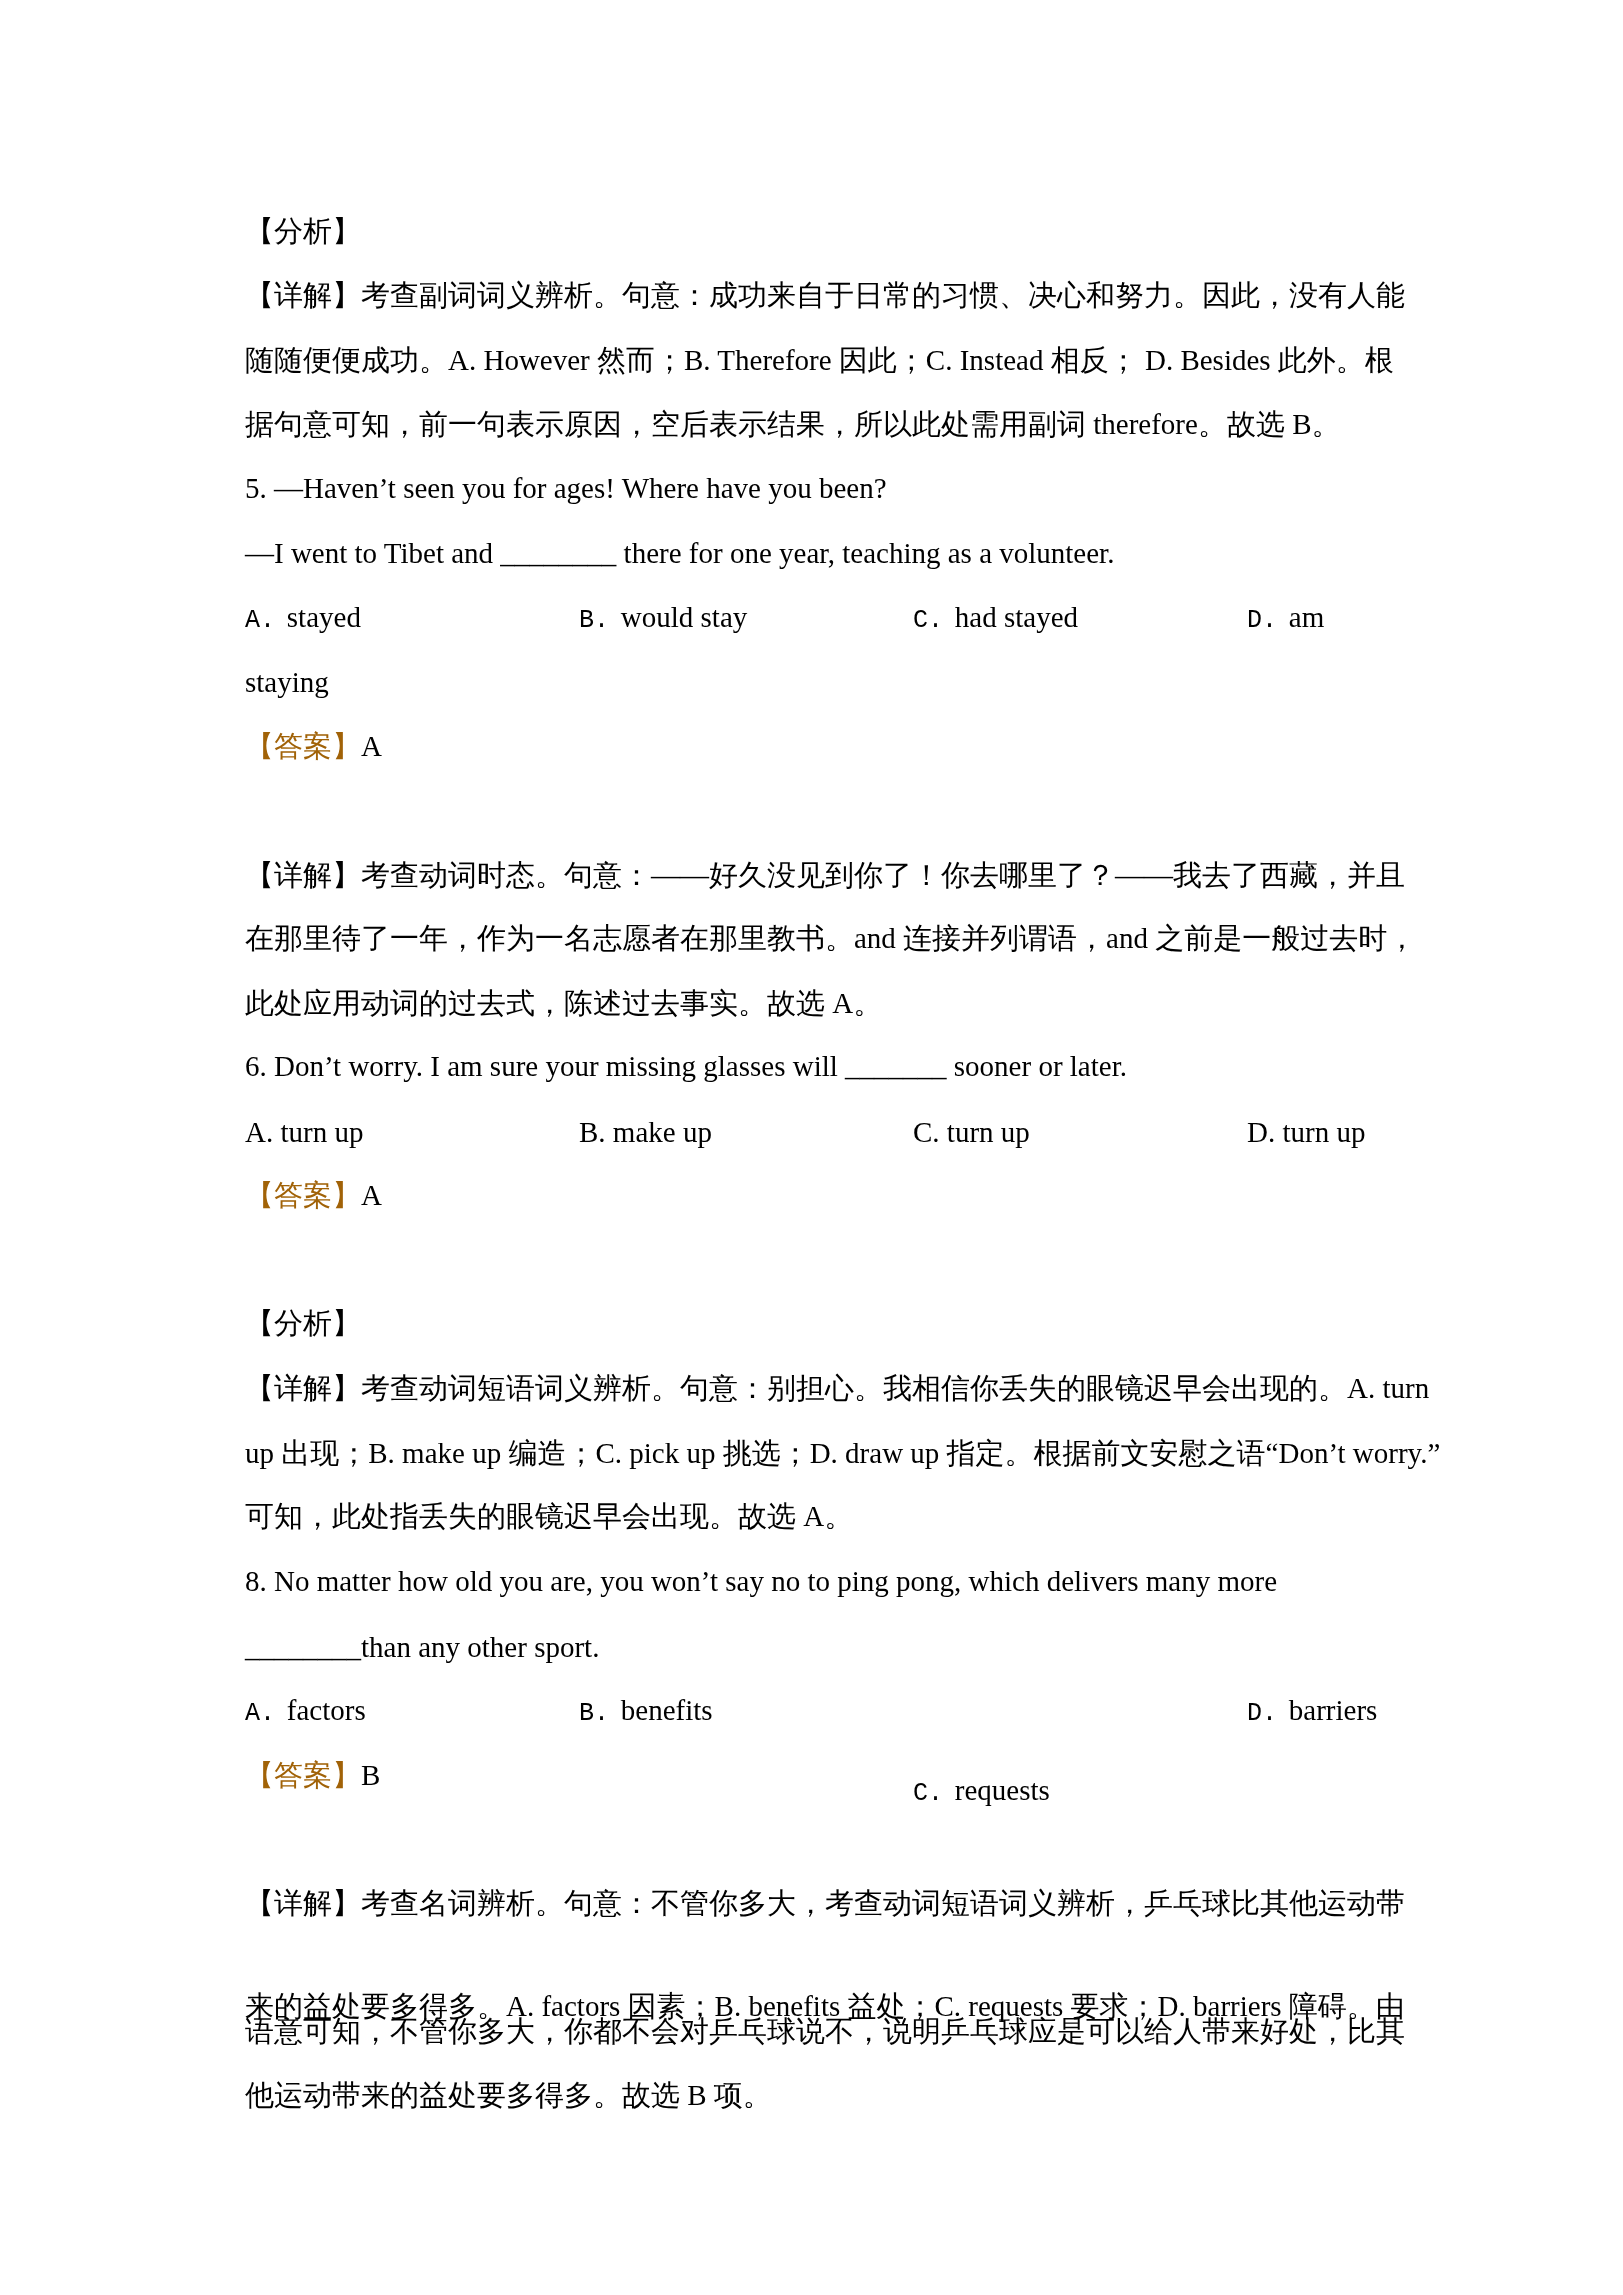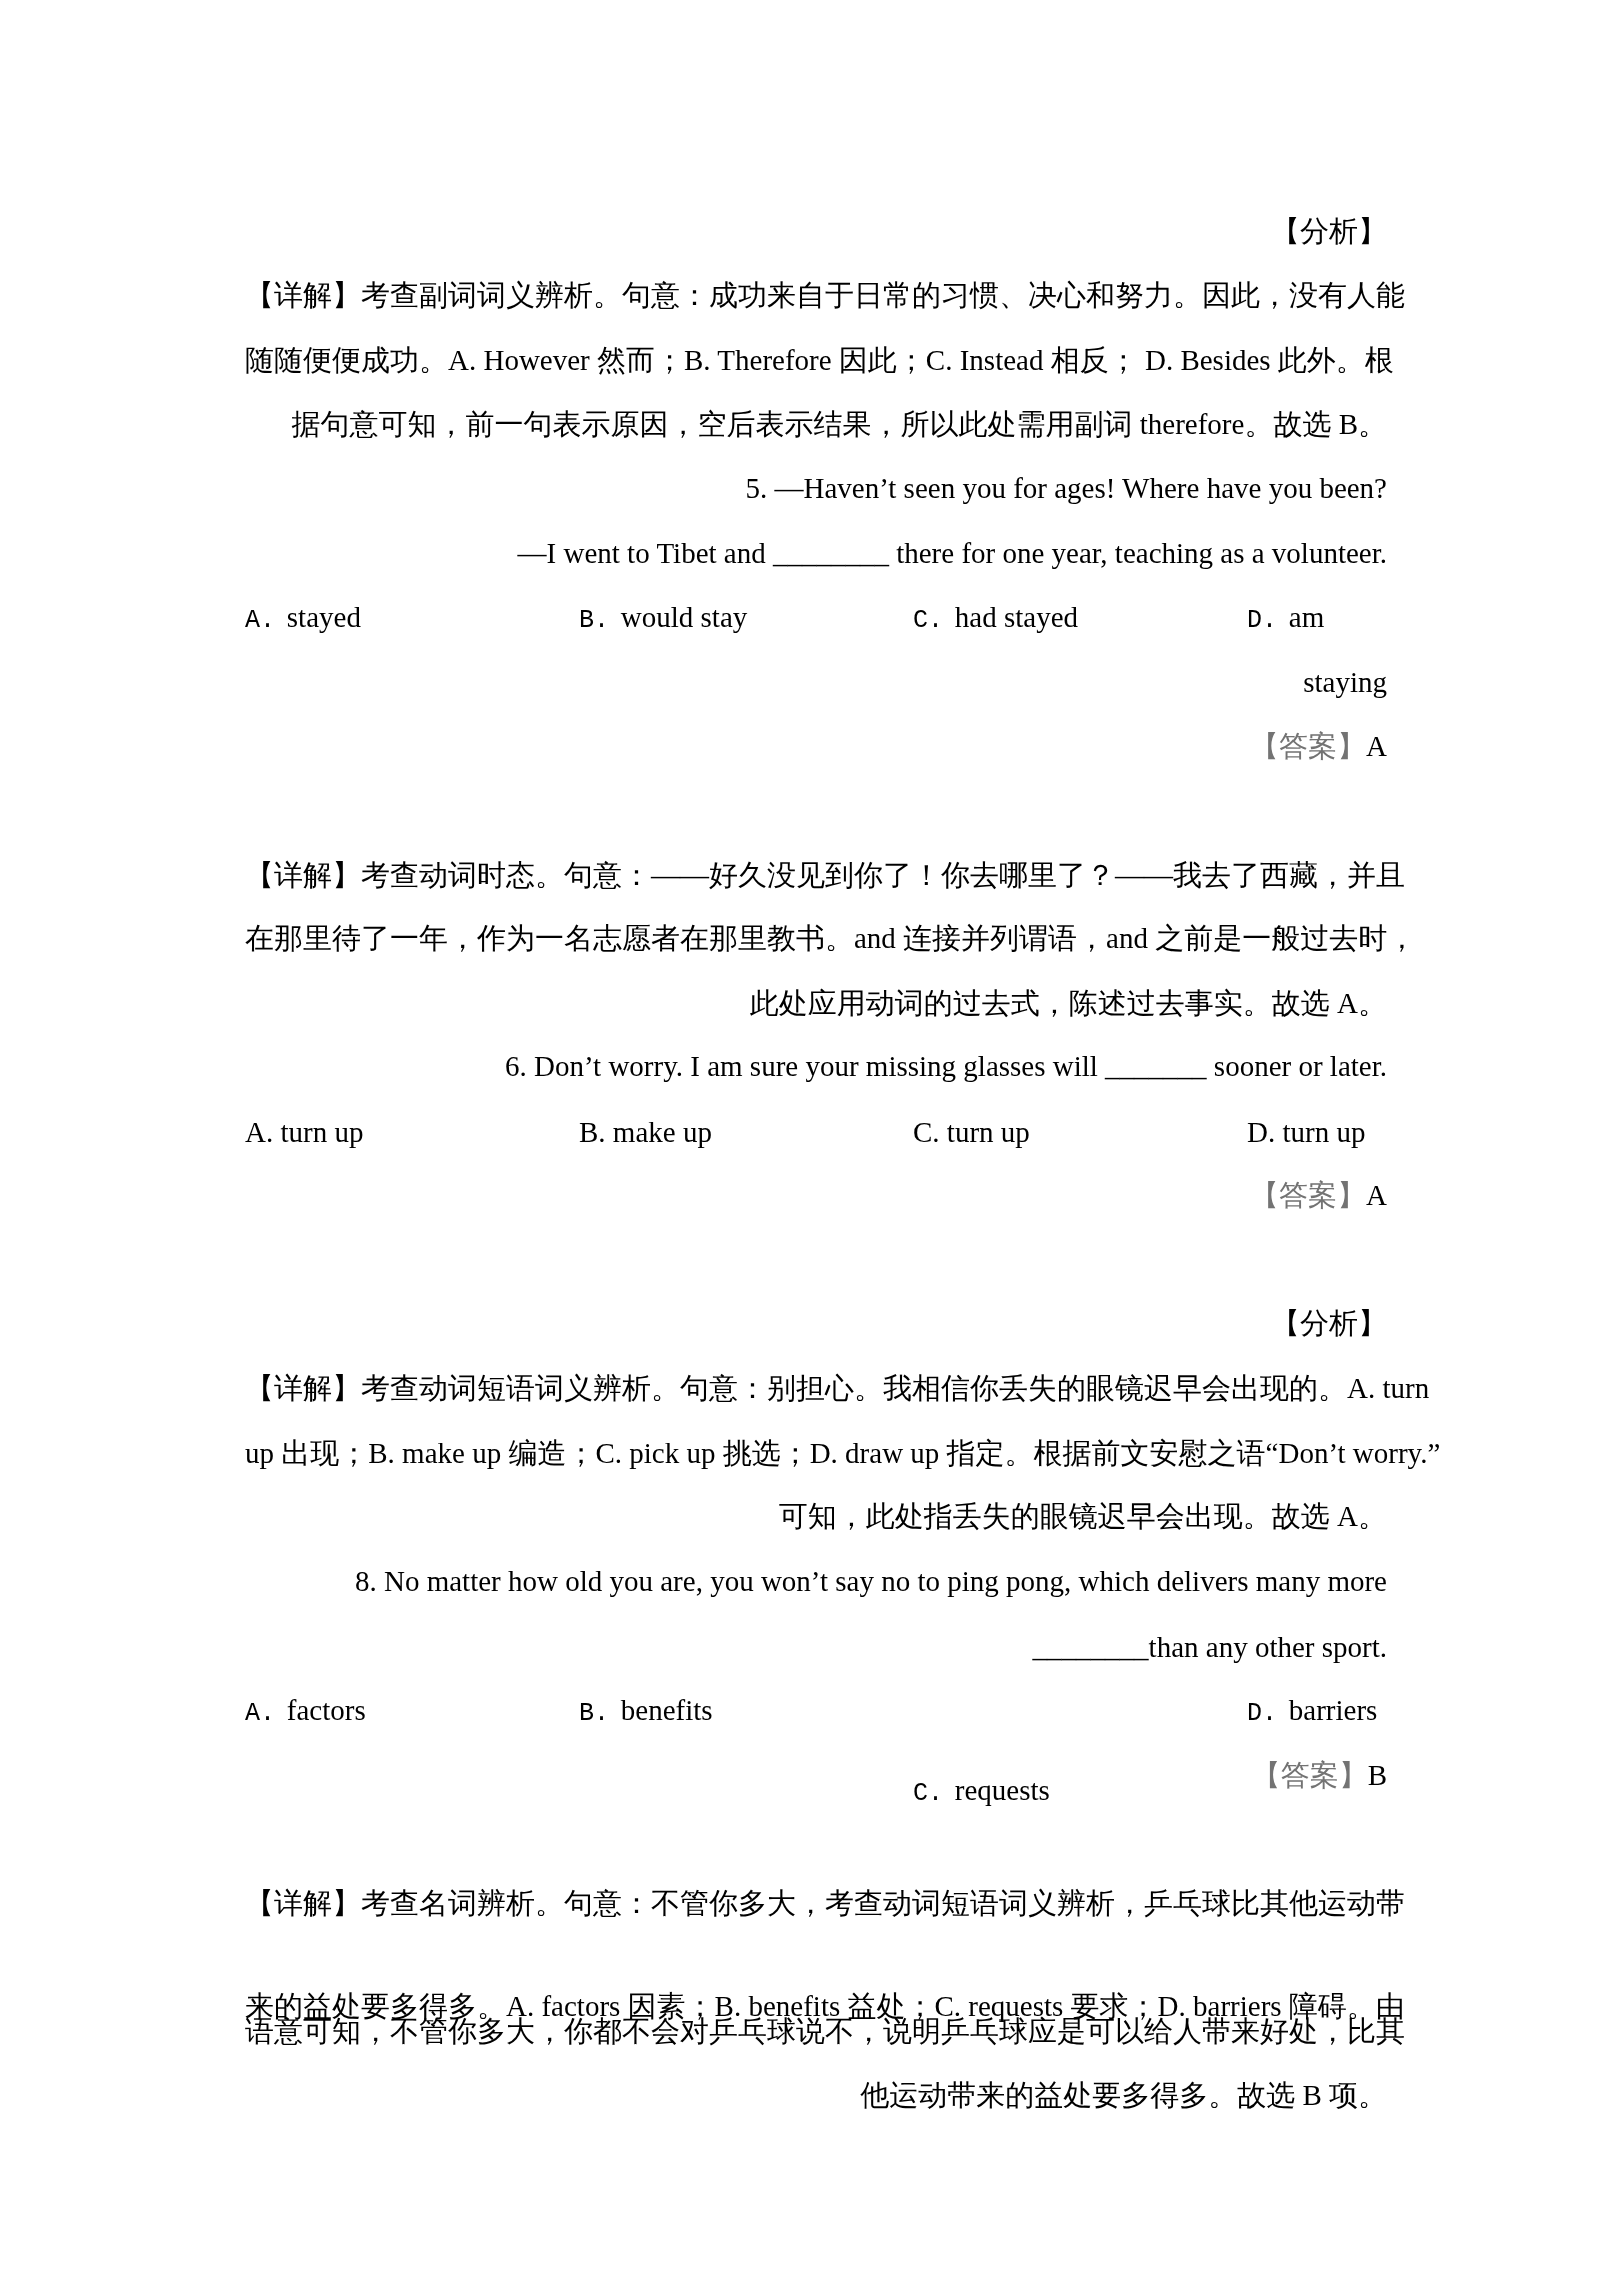--- a/index.html
+++ b/index.html
@@ -1,23 +1,23 @@
 <!DOCTYPE html>
 <html style="font-size:10.5px"><head>
 <meta charset="utf-8">
 <style>
   html, body { margin: 0; padding: 0; background: #ffffff; }
   body { width: 1623px; height: 2295px; position: relative; overflow: hidden;
          font-family: "Liberation Serif", "DejaVu Serif", serif; color: #000; }
   .line { position: absolute; left: 245px; width: 1142px; font-size: 29px; line-height: 37px;
-          white-space: nowrap; text-align: right; }
+          white-space: nowrap; }
   .justify { text-align: justify; text-align-last: justify; }
   .opt { position: absolute; font-size: 29px; line-height: 37px; white-space: nowrap; }
   .opt .letter { font-family: "Liberation Mono", "DejaVu Sans Mono", monospace; font-size: 25px; margin-right: 11.8px; }
-  .tag-answer { color: #737373; }
+  .tag-answer { color: #a16207; }
 </style>
 </head>
 <body>
 
 <div class="line" style="top:213px">【分析】</div>
 <div class="line justify" style="top:277px">【详解】考查副词词义辨析。句意：成功来自于日常的习惯、决心和努力。因此，没有人能</div>
 <div class="line justify" style="top:342px">随随便便成功。A. However 然而；B. Therefore 因此；C. Instead 相反； D. Besides 此外。根</div>
 <div class="line" style="top:406px">据句意可知，前一句表示原因，空后表示结果，所以此处需用副词 therefore。故选 B。</div>
 
 <div class="line" style="top:470px">5. —Haven’t seen you for ages! Where have you been?</div>

